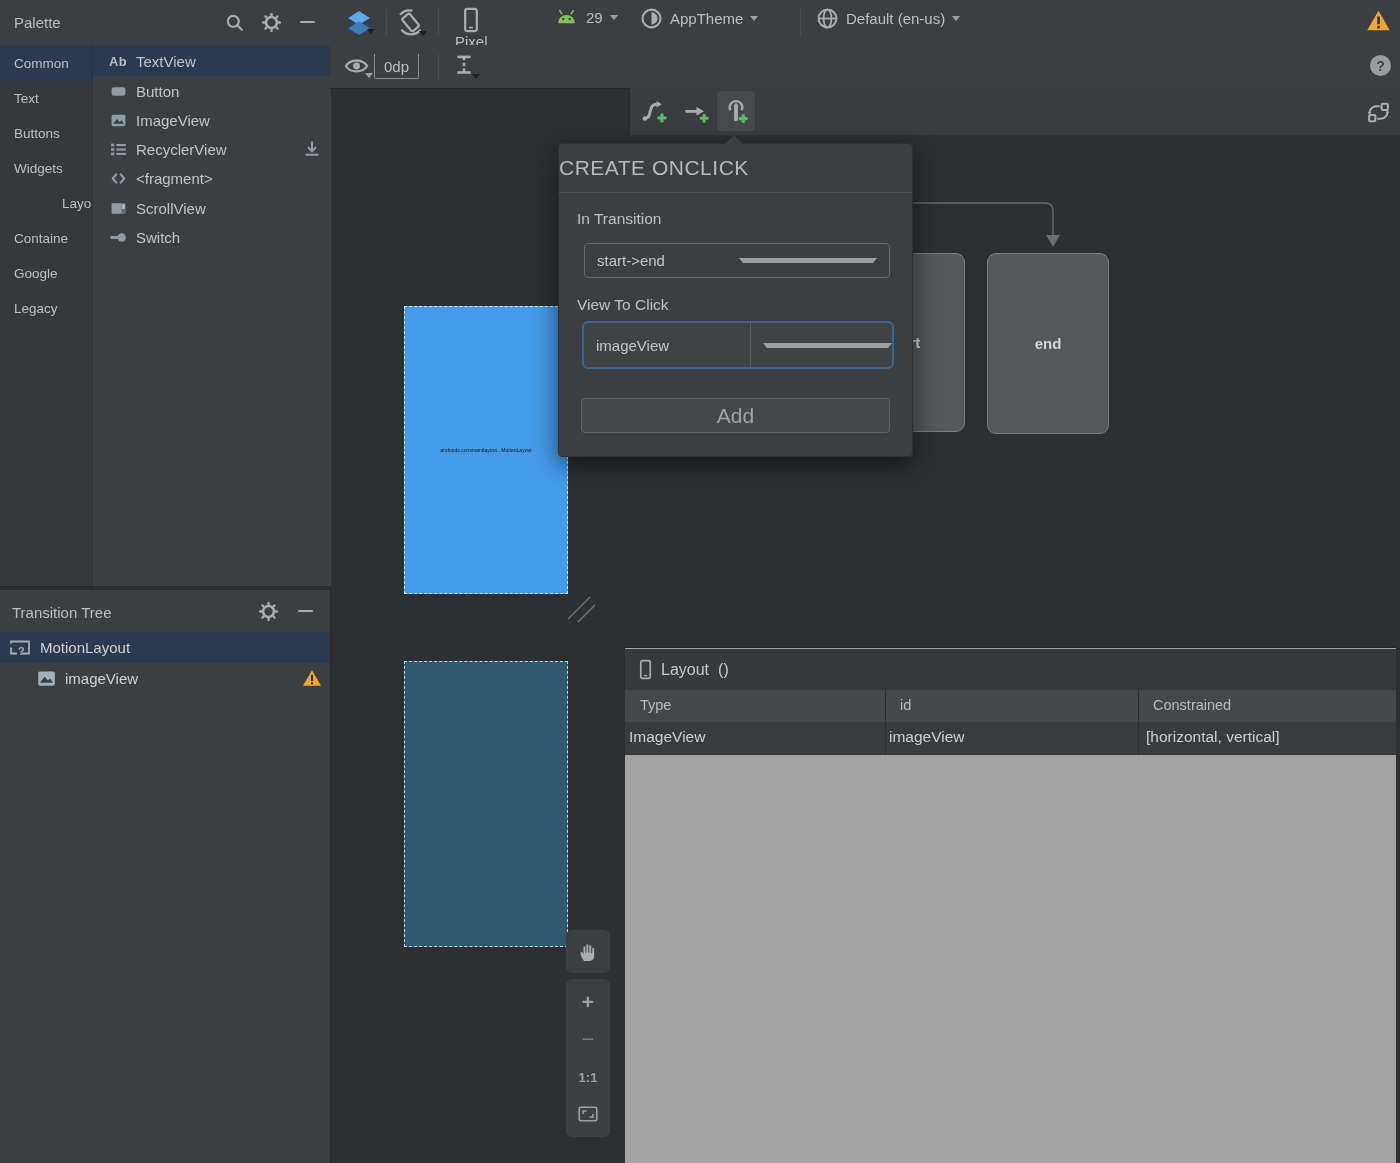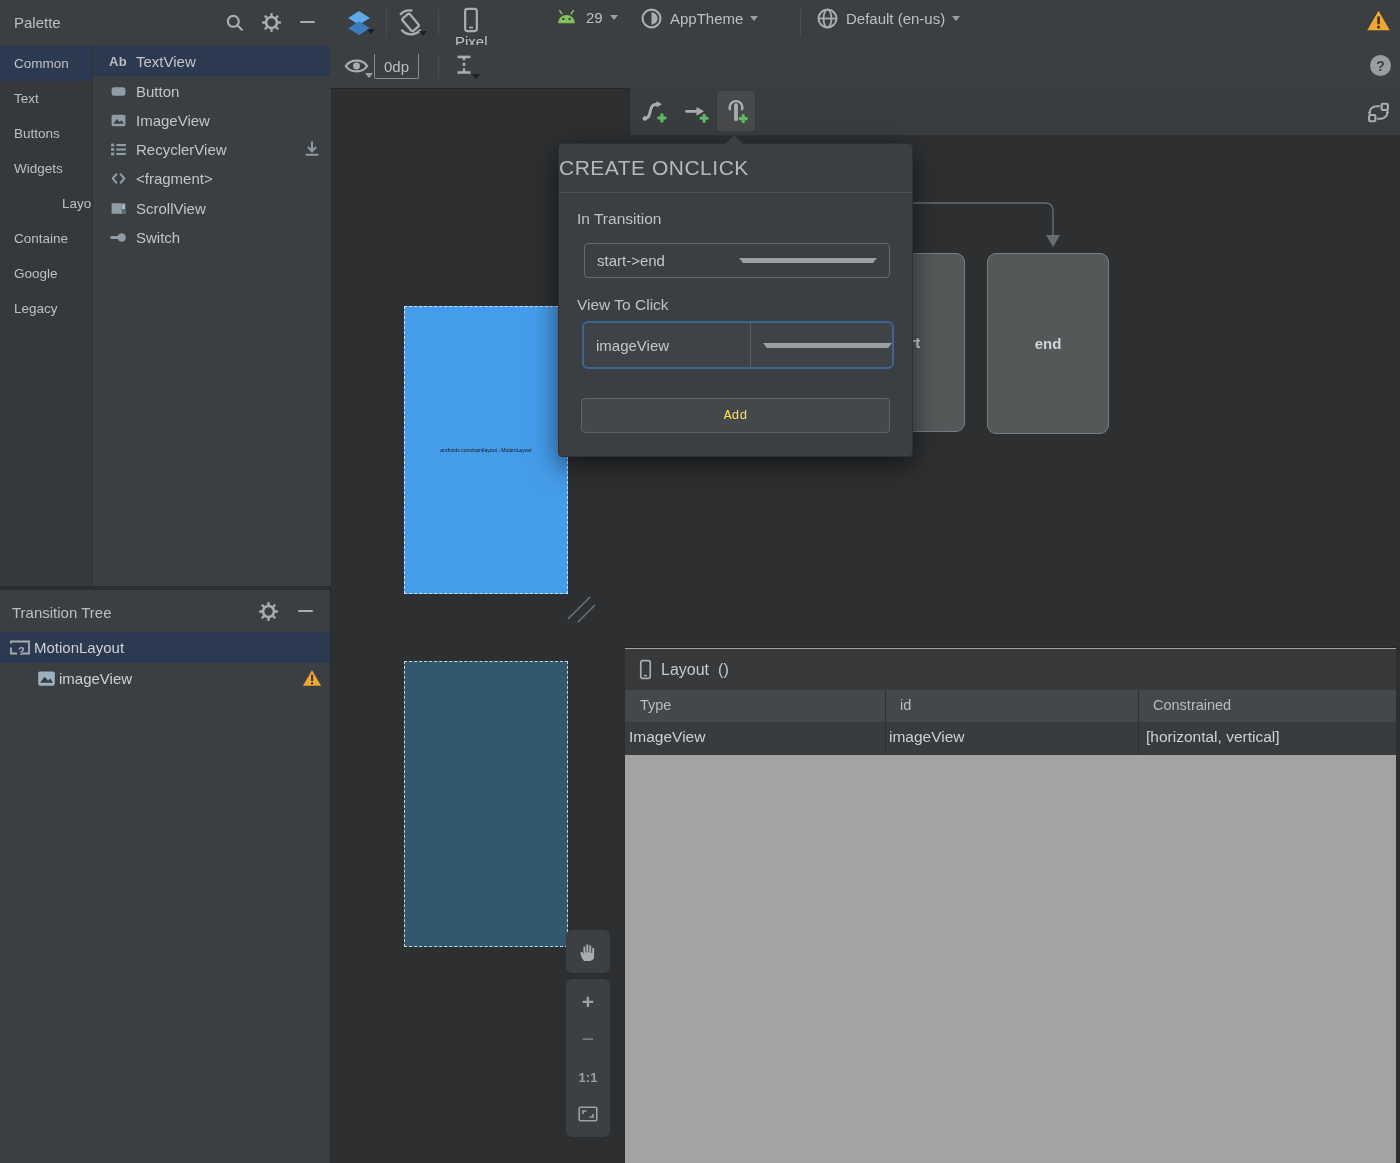--- a/index.html
+++ b/index.html
@@ -25,21 +25,21 @@
   .item-row{position:absolute;left:0;width:238px;height:30px;display:flex;align-items:center;}
   .item-row.sel{background:#2B3A50;}
   .item-icon{width:18px;height:18px;margin-left:16px;display:flex;align-items:center;justify-content:center;flex:none;}
   .item-label{margin-left:9px;font-size:15px;color:#C2C5C8;white-space:nowrap;}
   .ab-glyph{font-size:13px;color:#B6BFC5;font-weight:bold;letter-spacing:.3px;}
 
   .tree-divider{left:0;top:586px;width:330px;height:4px;background:#2B2D2F;}
   .tree-panel{left:0;top:590px;width:330px;height:573px;background:#3C3F41;}
   .tree-row{position:absolute;left:0;width:330px;height:31px;display:flex;align-items:center;}
   .tree-row.sel{background:#2B3A50;}
-  .tree-label{font-size:15px;color:#CFD2D4;margin-left:3px;}
+  .tree-label{font-size:15px;color:#CFD2D4;margin-left:9px;}
 
   
   .top-toolbar{left:330px;top:0;width:1070px;height:45px;background:#3C3F41;border-bottom:1px solid #2a2c2e;}
   .design-toolbar{left:330px;top:45px;width:1070px;height:43px;background:#3C3F41;border-bottom:1px solid #242628;}
   .tb-sep{position:absolute;top:9px;width:1px;height:27px;background:#4A4D4F;}
   .tb-sep2{position:absolute;top:9px;width:1px;height:25px;background:#4A4D4F;}
   .tb-group{position:absolute;display:flex;align-items:center;cursor:default;}
   .tb-label{font-size:15px;color:#BDC0C2;margin:0 7px 0 7px;white-space:nowrap;}
   .caret{width:0;height:0;border-left:4.5px solid transparent;border-right:4.5px solid transparent;
          border-top:5px solid #9DA0A2;}
@@ -96,21 +96,21 @@
   .dd{position:absolute;left:25px;width:304px;height:33px;border:1px solid #666A6C;border-radius:4px;
       display:flex;align-items:center;}
   .dd span{margin-left:12px;font-size:15px;color:#C4C7C9;flex:1;}
   .dd .caret{margin-right:12px;}
   .dd-focus{position:absolute;left:23px;top:177px;width:308px;height:44px;border:2px solid #3A6595;border-radius:6px;
       background:#404345;display:flex;align-items:center;}
   .dd-focus span{margin-left:12px;font-size:15px;color:#C4C7C9;flex:1;}
   .dd-arrowzone{width:38px;height:100%;border-left:1px solid #5A5E60;display:flex;align-items:center;justify-content:center;}
   .add-btn{position:absolute;left:22px;top:254px;width:307px;height:33px;background:#45484B;border:1px solid #606466;
       border-radius:4px;display:flex;align-items:center;justify-content:center;}
-  .add-btn span{font-size:13px;color:#fde047;font-family:Liberation Mono, monospace;}
+  .add-btn span{font-size:21px;color:#a3a3a3;}
 
   svg{display:block;}
 </style>
 </head>
 <body>
 
 <div id="app">
 
   <div class="abs left-panel">
 

